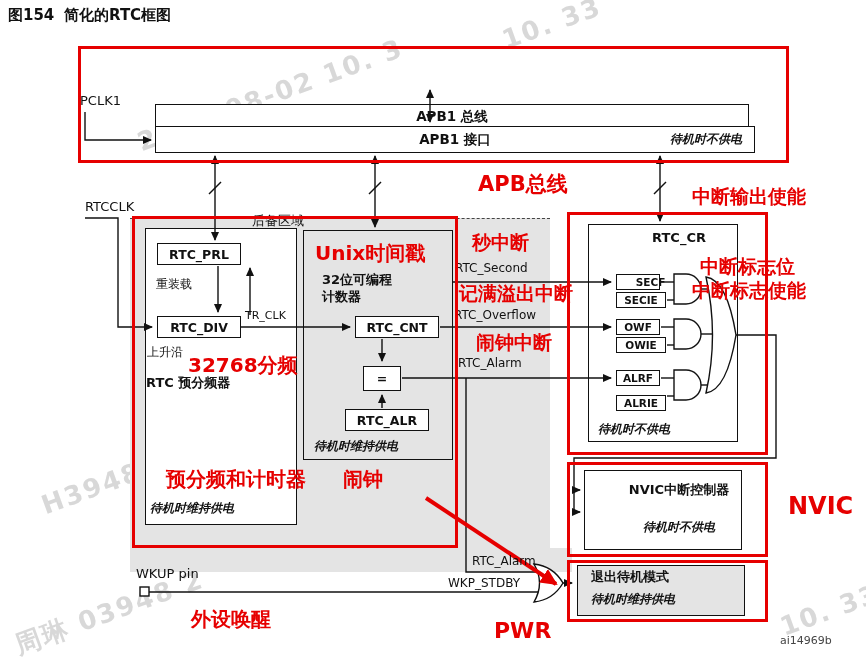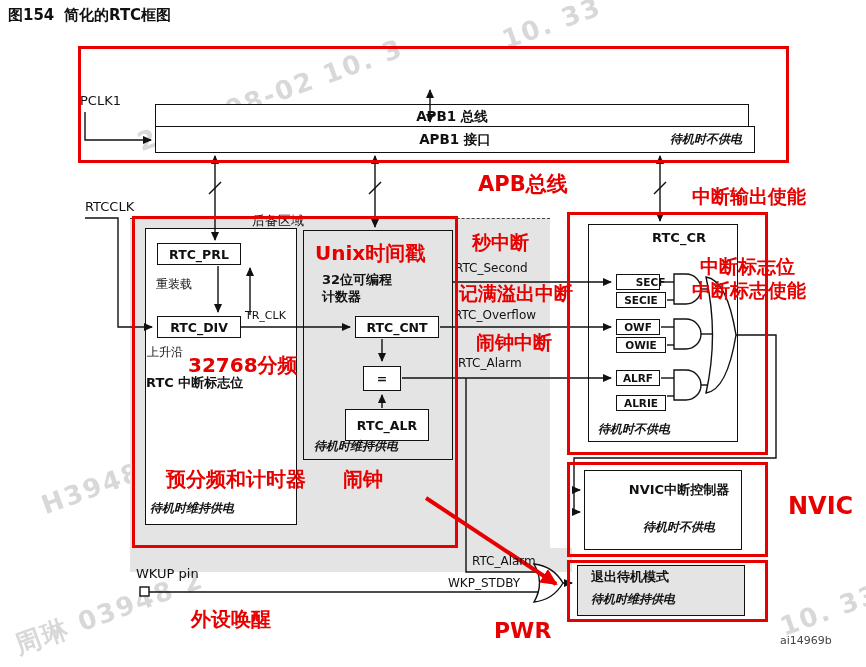--- a/index.html
+++ b/index.html
@@ -52,33 +52,33 @@
   <div class="panel" style="left:145px;top:228px;width:152px;height:297px;background:#fff;"></div>
   <div class="box" style="left:157px;top:243px;width:84px;height:22px;">
     <span>RTC_PRL</span>
   </div>
   <div class="lbl s12" style="left:156px;top:276px;">重装载</div>
   <div class="box" style="left:157px;top:316px;width:84px;height:22px;">
     <span>RTC_DIV</span>
   </div>
   <div class="lbl s11" style="left:245px;top:309px;">TR_CLK</div>
   <div class="lbl s12" style="left:147px;top:344px;">上升沿</div>
-  <div class="lbl b" style="left:146px;top:374px;">RTC 中断标志位</div>
+  <div class="lbl b" style="left:146px;top:374px;">RTC 预分频器</div>
   <div class="lbl b i s12" style="left:150px;top:500px;">待机时维持供电</div>
 
   <div class="panel" style="left:303px;top:230px;width:150px;height:230px;background:#e4e4e4;"></div>
   <div class="lbl b" style="left:322px;top:271px;z-index:2;">32位可编程</div>
   <div class="lbl b" style="left:322px;top:288px;z-index:2;">计数器</div>
   <div class="box" style="left:355px;top:316px;width:84px;height:22px;">
     <span>RTC_CNT</span>
   </div>
   <div class="box" style="left:363px;top:366px;width:38px;height:25px;">
     <span>=</span>
   </div>
-  <div class="box" style="left:345px;top:409px;width:84px;height:32px;">
+  <div class="box" style="left:345px;top:409px;width:84px;height:22px;">
     <span>RTC_ALR</span>
   </div>
   <div class="lbl b i s12" style="left:314px;top:438px;">待机时维持供电</div>
 
   <div class="lbl s12" style="left:455px;top:261px;">RTC_Second</div>
   <div class="lbl s12" style="left:454px;top:308px;">RTC_Overflow</div>
   <div class="lbl s12" style="left:458px;top:356px;">RTC_Alarm</div>
 
   <div class="panel" style="left:588px;top:224px;width:150px;height:218px;background:#fff;"></div>
   <div class="lbl b ctr" style="left:588px;top:230px;width:150px;">RTC_CR</div>

